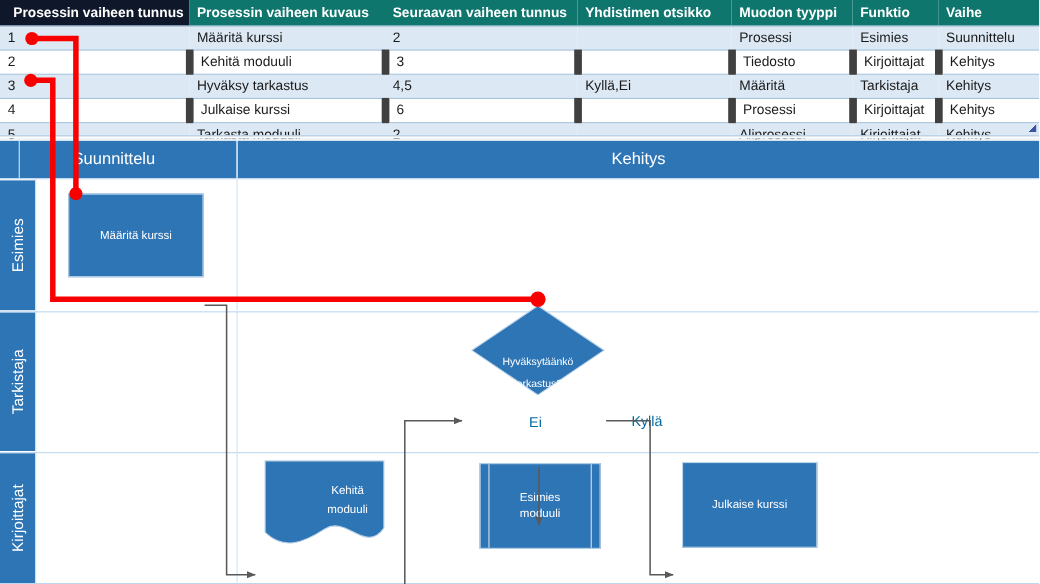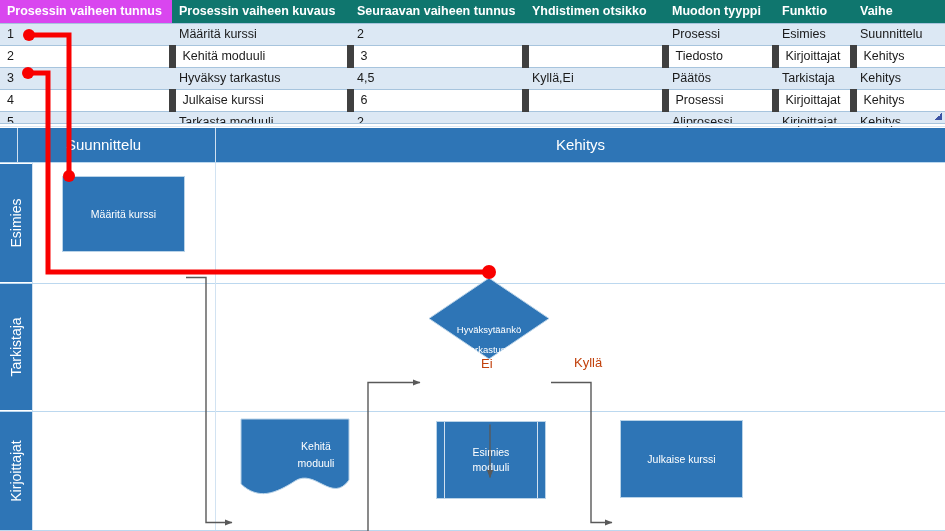--- a/index.html
+++ b/index.html
@@ -34,21 +34,22 @@
     font-size: 12.5px;
     font-weight: bold;
     text-align: left;
     padding: 4px 5px 5px 7px;
     height: 22px;
     line-height: 14px;
     white-space: nowrap;
     border: none;
   }
   table.data-table th.hl {
-    background: #d946ef;
+    background: #0f172a;
+    text-align: right;
   }
   table.data-table td {
     font-size: 12.5px;
     color: #1a1a1a;
     padding: 2px 5px 3px 7px;
     height: 20px;
     line-height: 16px;
     white-space: nowrap;
     border-top: 1px solid #a7c4dd;
     border-bottom: 1px solid #a7c4dd;
@@ -168,23 +169,24 @@
     padding-bottom: 8px;
     pointer-events: none;
     margin-left: 21px;
   }
   .subproc-bar {
     position: absolute; top: 0; bottom: 0; width: 1px;
     background: #cfe0f0;
   }
   .edge-label {
     position: absolute;
-    color: #c2410c;
+    color: #0369a1;
     font-size: 13px;
     white-space: nowrap;
+    margin-top: 20px;
   }
 
   #connectors, #redlayer {
     position: absolute; left: 0; top: 0;
     width: 945px; height: 531px;
     pointer-events: none;
   }
 </style>
 </head>
 <body>
@@ -221,21 +223,21 @@
           <td class="sep"></td>
           <td class="sep">Tiedosto</td>
           <td class="sep">Kirjoittajat</td>
           <td class="sep">Kehitys</td>
         </tr>
         <tr class="odd">
           <td>3</td>
           <td>Hyväksy tarkastus</td>
           <td>4,5</td>
           <td>Kyllä,Ei</td>
-          <td>Päätös</td>
+          <td>Määritä</td>
           <td>Tarkistaja</td>
           <td>Kehitys</td>
         </tr>
         <tr class="even">
           <td>4</td>
           <td class="sep">Julkaise kurssi</td>
           <td class="sep">6</td>
           <td class="sep"></td>
           <td class="sep">Prosessi</td>
           <td class="sep">Kirjoittajat</td>

